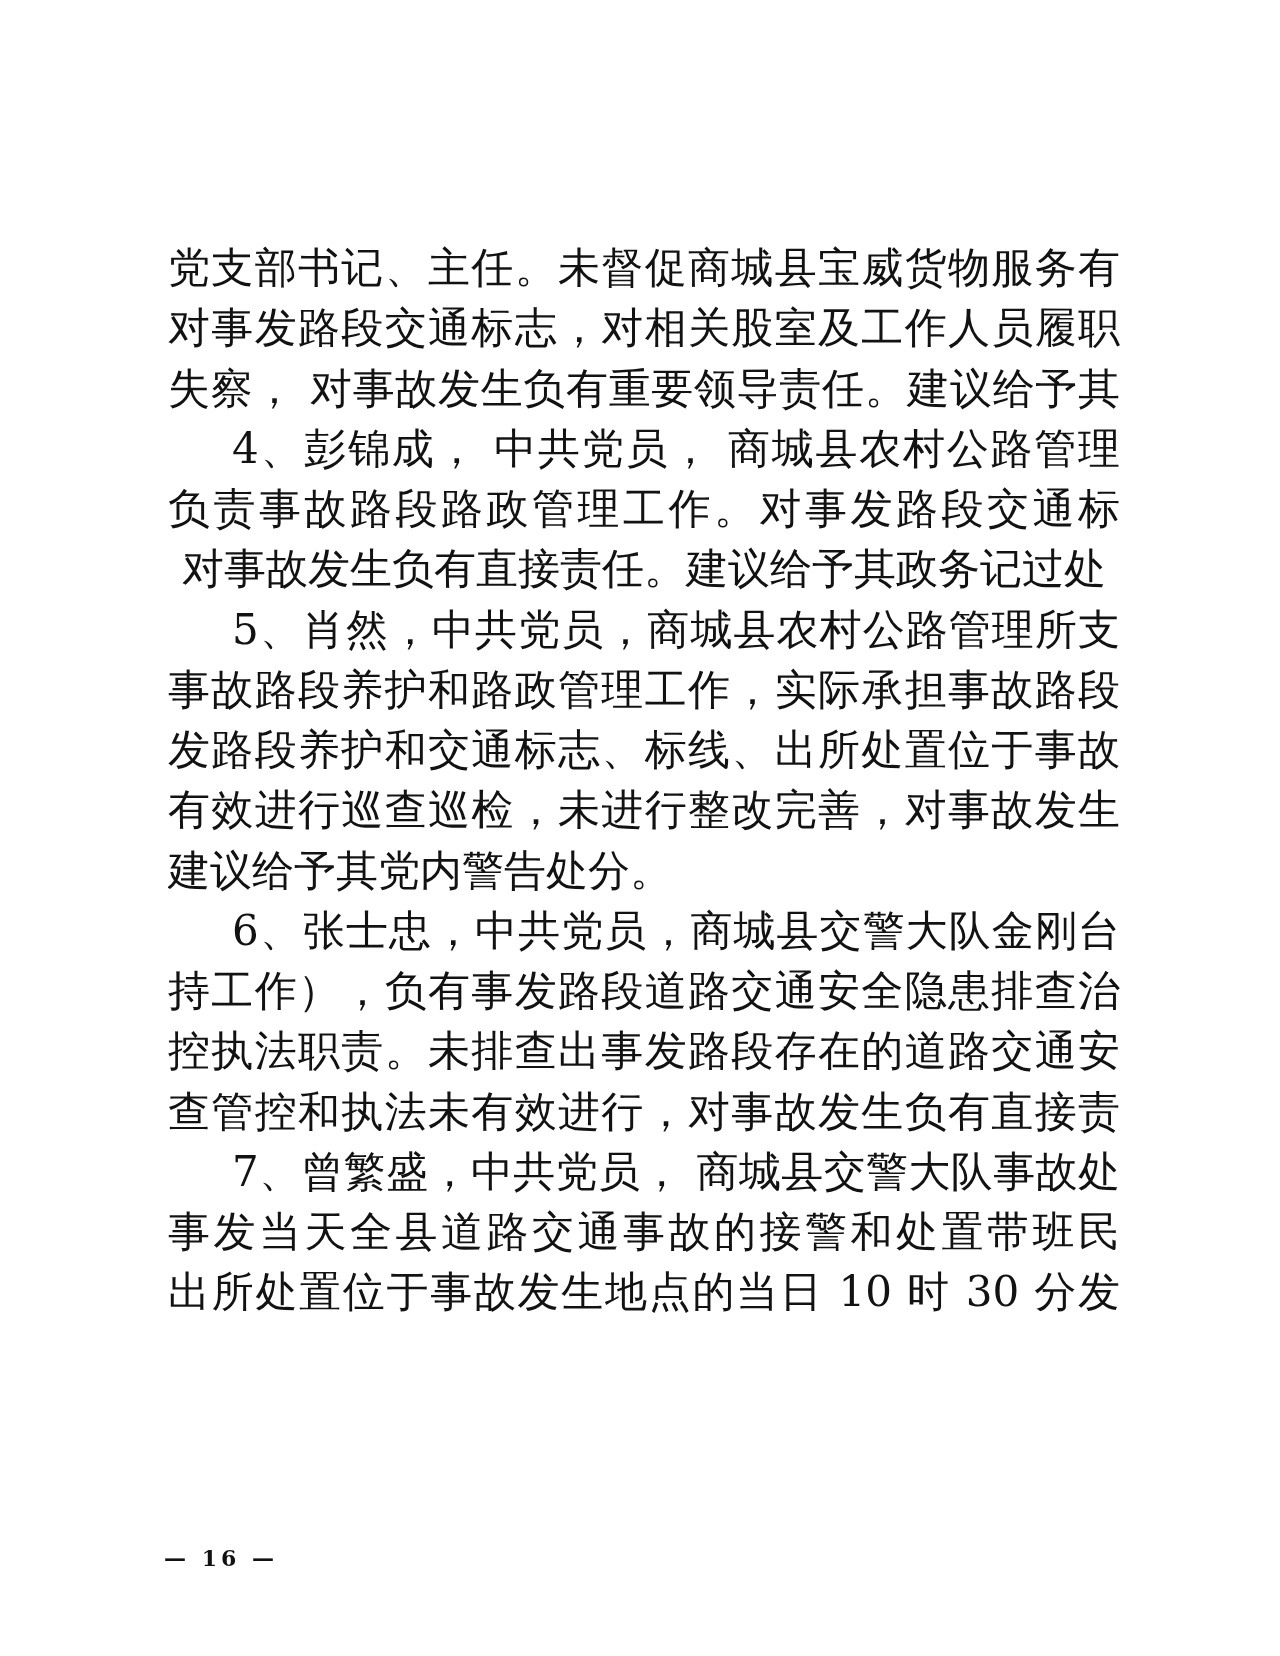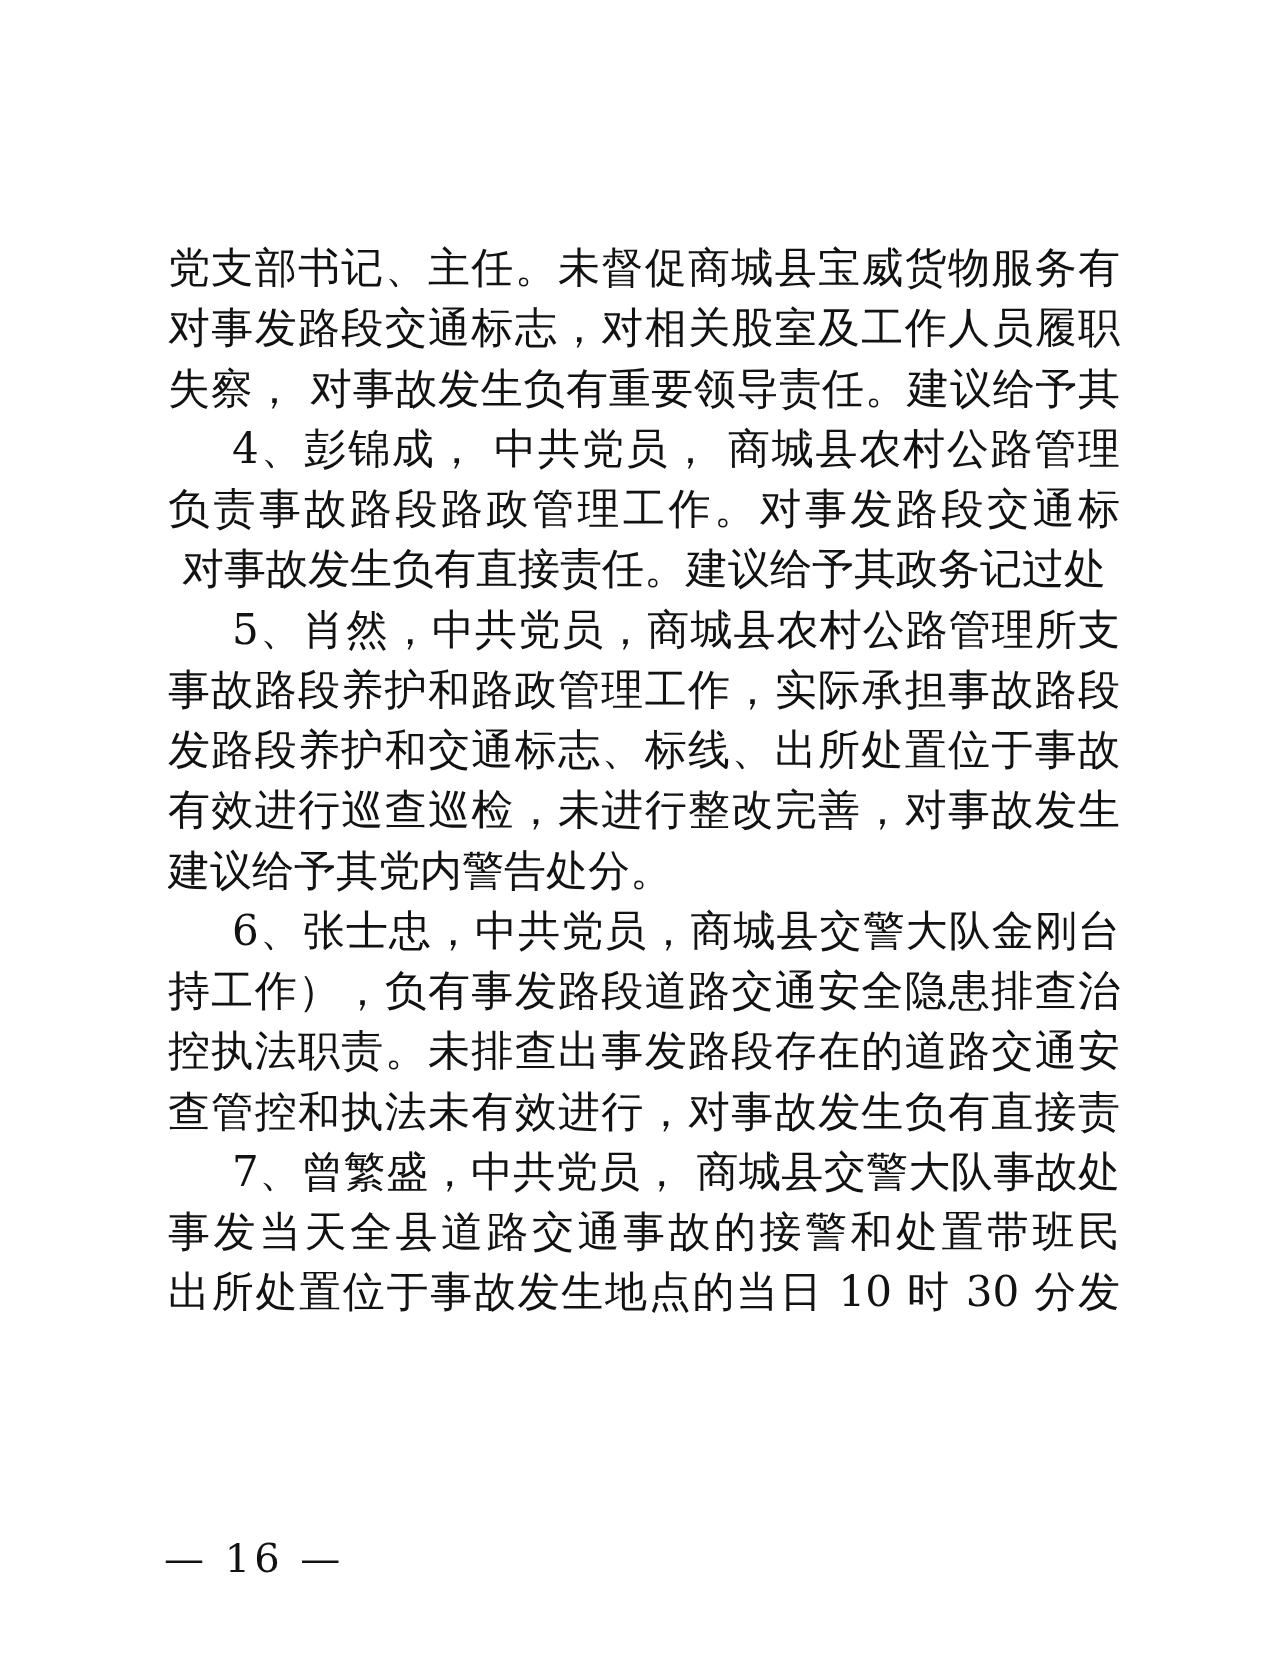--- a/index.html
+++ b/index.html
@@ -40,24 +40,25 @@
     text-indent: 64px;
   }
   .line.short {
     text-align: center;
     text-align-last: left;
   }
   .page-number {
     position: absolute;
     left: 164px;
     top: 1538px;
-    font-size: 40px;
+    font-size: 22px;
     line-height: 40px;
     letter-spacing: 4px;
     color: #121212;
+    font-weight: bold;
   }
 </style>
 </head>
 <body>
 
 <div class="page">
 
   <div class="doc-text">
     <div class="line">党支部书记、主任。未督促商城县宝威货物服务有限公司开展风险</div>
     <div class="line">对事发路段交通标志，对相关股室及工作人员履职尽责不到位情况</div>

